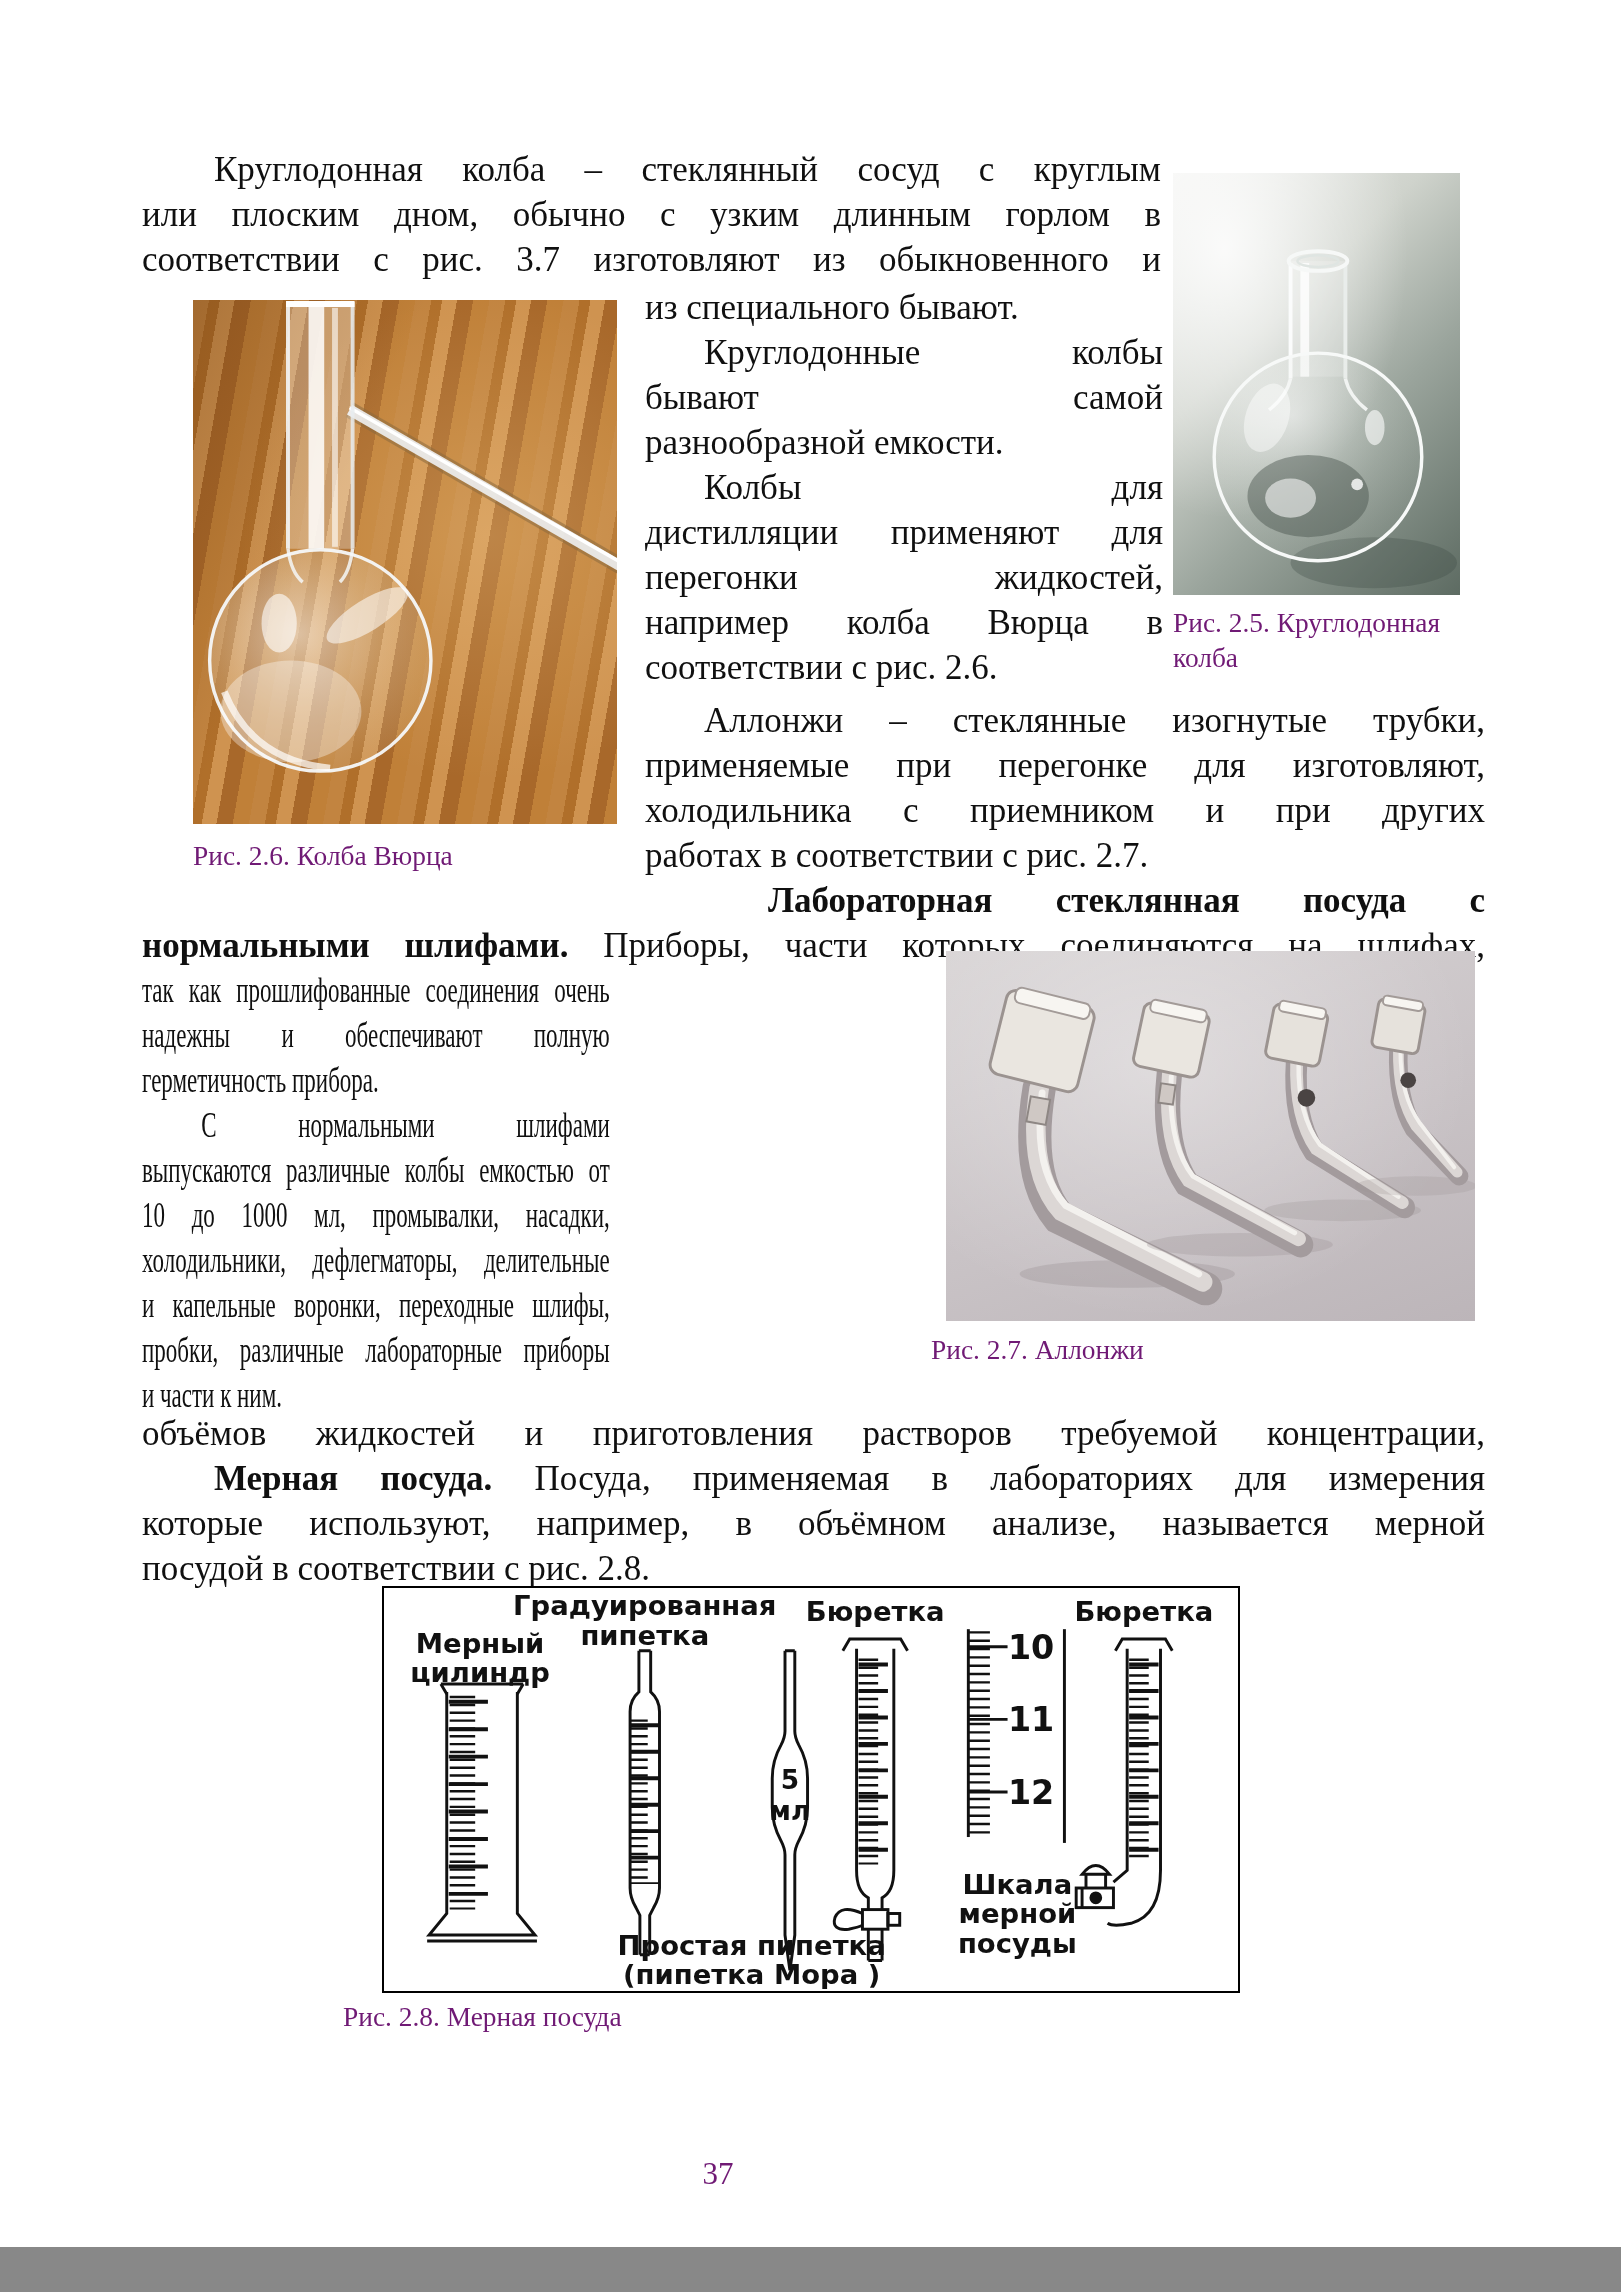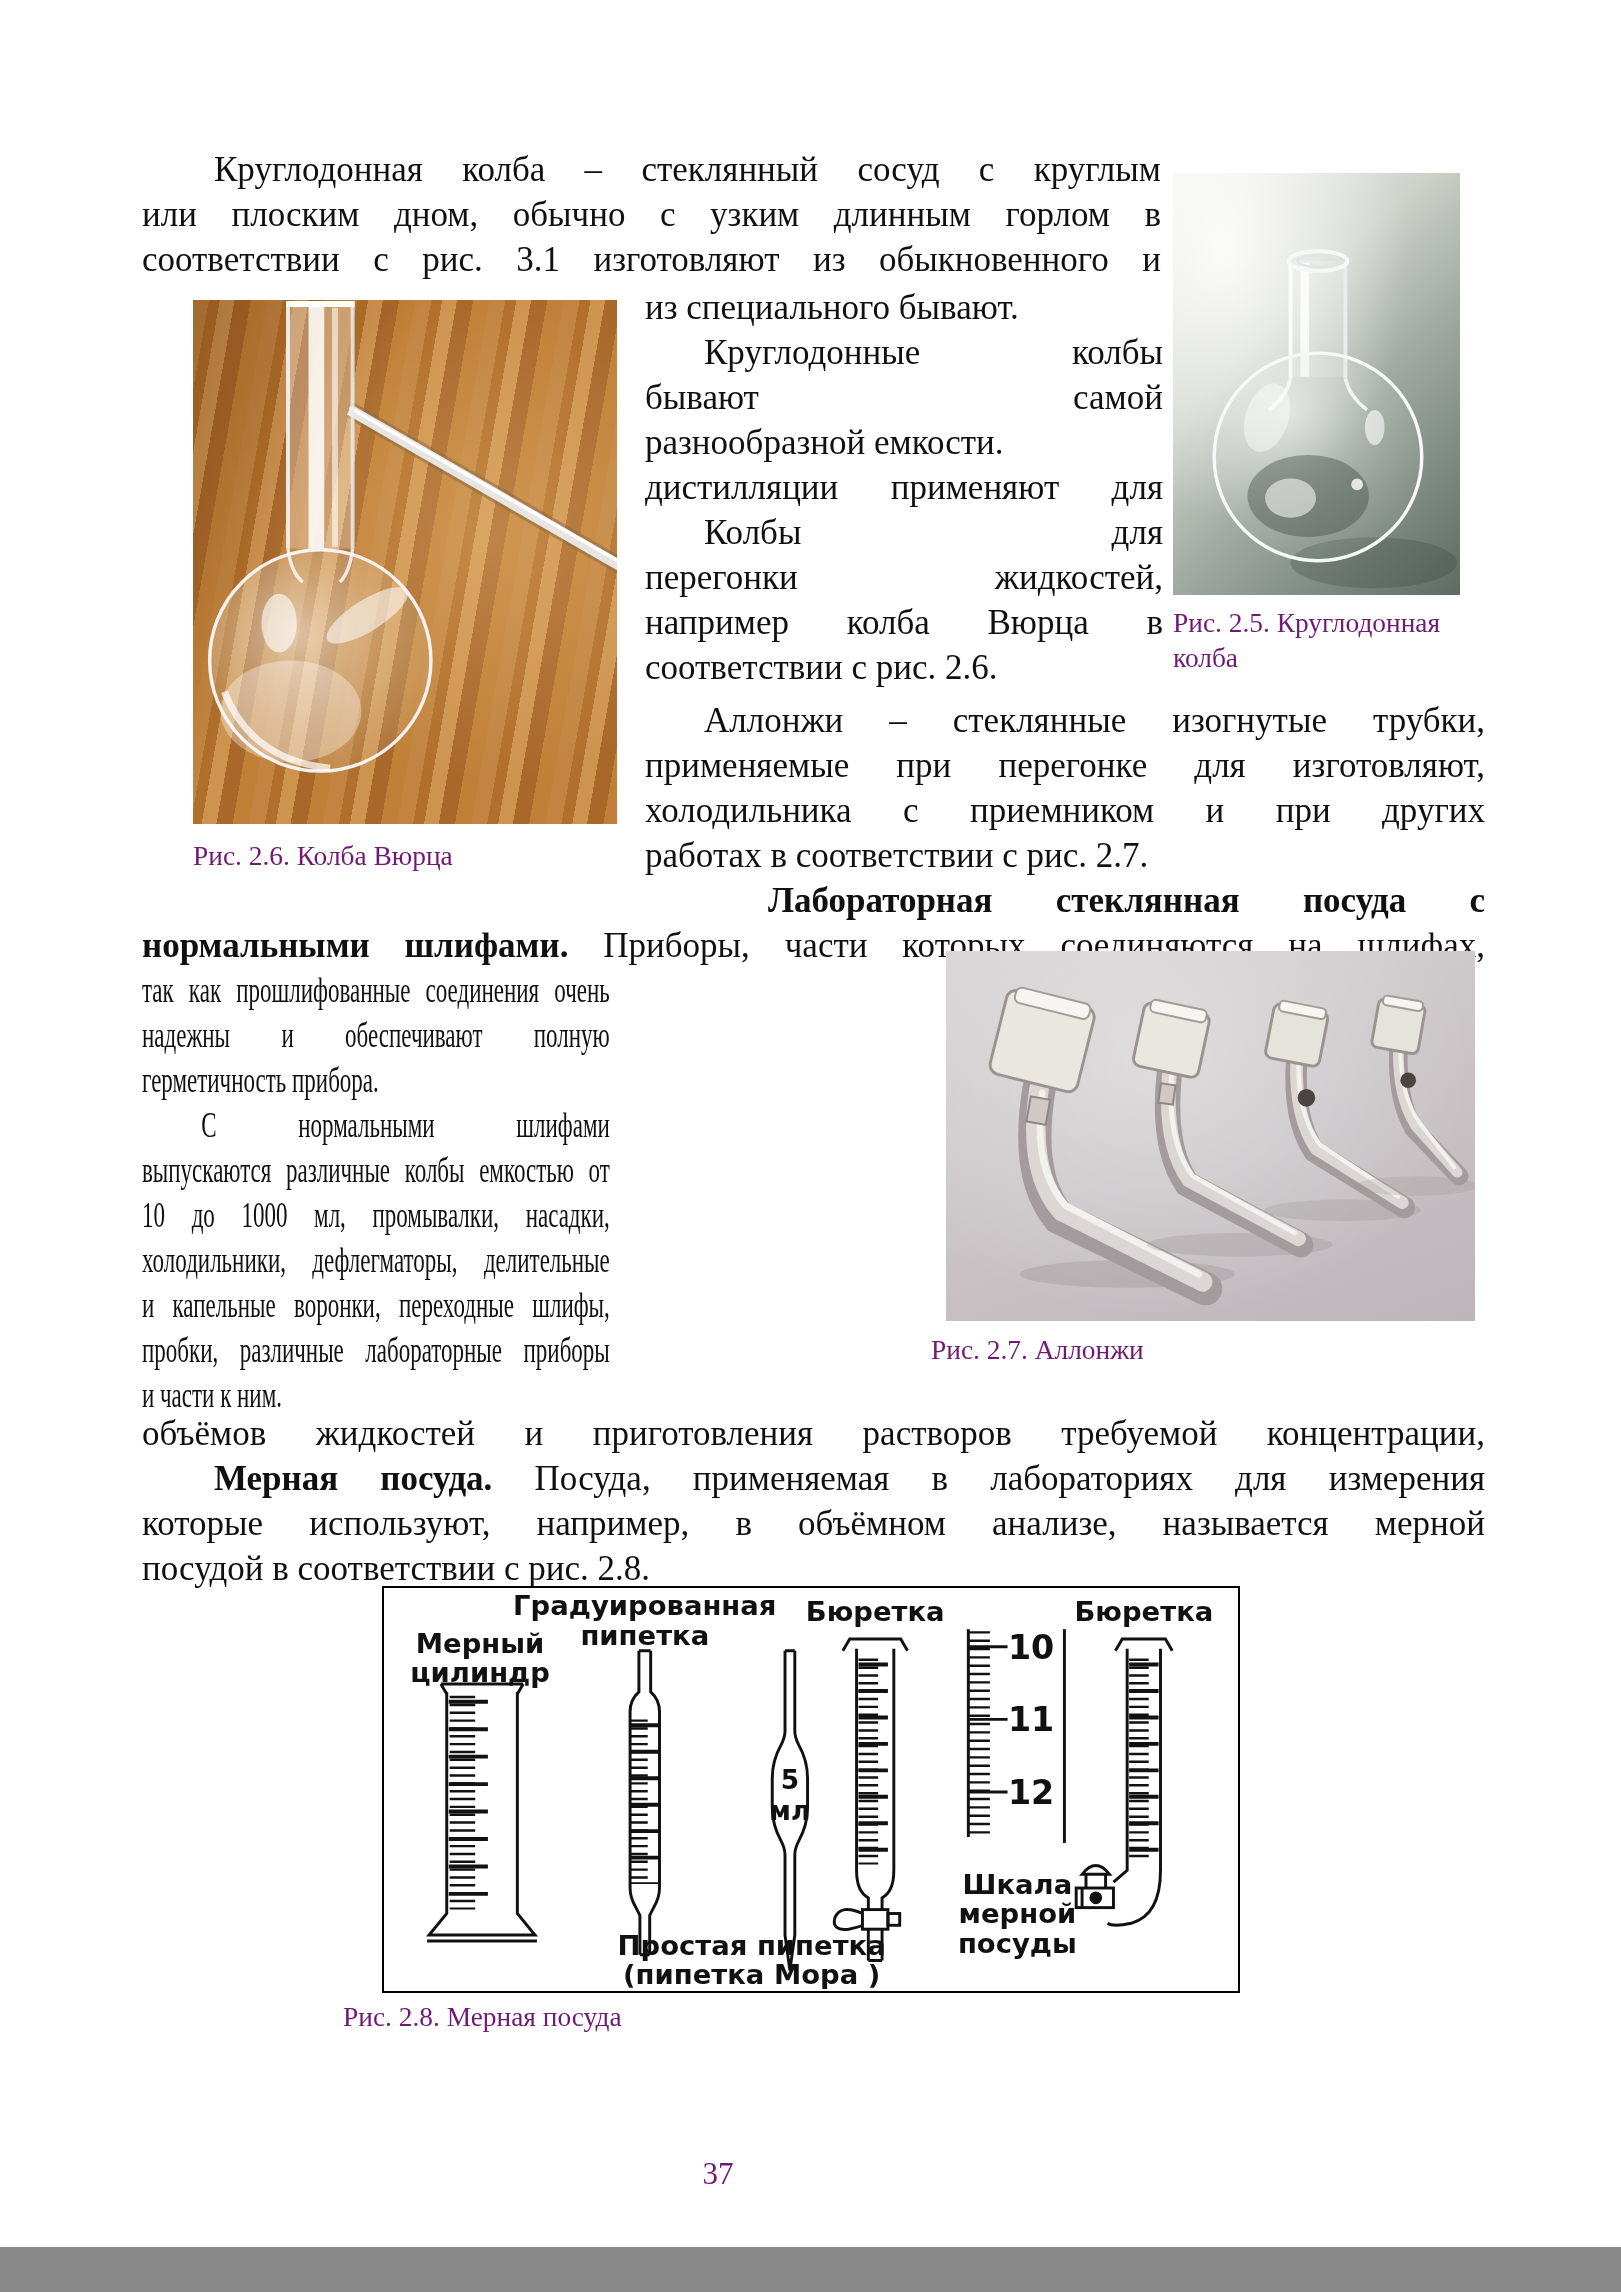--- a/index.html
+++ b/index.html
@@ -58,30 +58,30 @@
   }
 </style>
 </head>
 <body>
 
 <div class="page">
 
   <div class="col" style="left:142px;top:147px;width:1019px">
     <div class="line ind73">Круглодонная колба – стеклянный сосуд с круглым</div>
     <div class="line">или плоским дном, обычно с узким длинным горлом в</div>
-    <div class="line">соответствии с рис. 3.1 изготовляют из обыкновенного и</div>
+    <div class="line">соответствии с рис. 3.7 изготовляют из обыкновенного и</div>
   </div>
 
   <div class="col" style="left:645px;top:285px;width:518px">
     <div class="line last">из специального бывают.</div>
     <div class="line ind60">Круглодонные колбы</div>
     <div class="line">бывают самой</div>
     <div class="line last">разнообразной емкости.</div>
+    <div class="line ind60">Колбы для</div>
     <div class="line">дистилляции применяют для</div>
-    <div class="line ind60">Колбы для</div>
     <div class="line">перегонки жидкостей,</div>
     <div class="line">например колба Вюрца в</div>
     <div class="line last">соответствии с рис. 2.6.</div>
   </div>
 
   <div class="col" style="left:645px;top:698px;width:840px">
     <div class="line ind60">Аллонжи – стеклянные изогнутые трубки,</div>
     <div class="line">применяемые при перегонке для изготовляют,</div>
     <div class="line">холодильника с приемником и при других</div>
     <div class="line last">работах в соответствии с рис. 2.7.</div>

